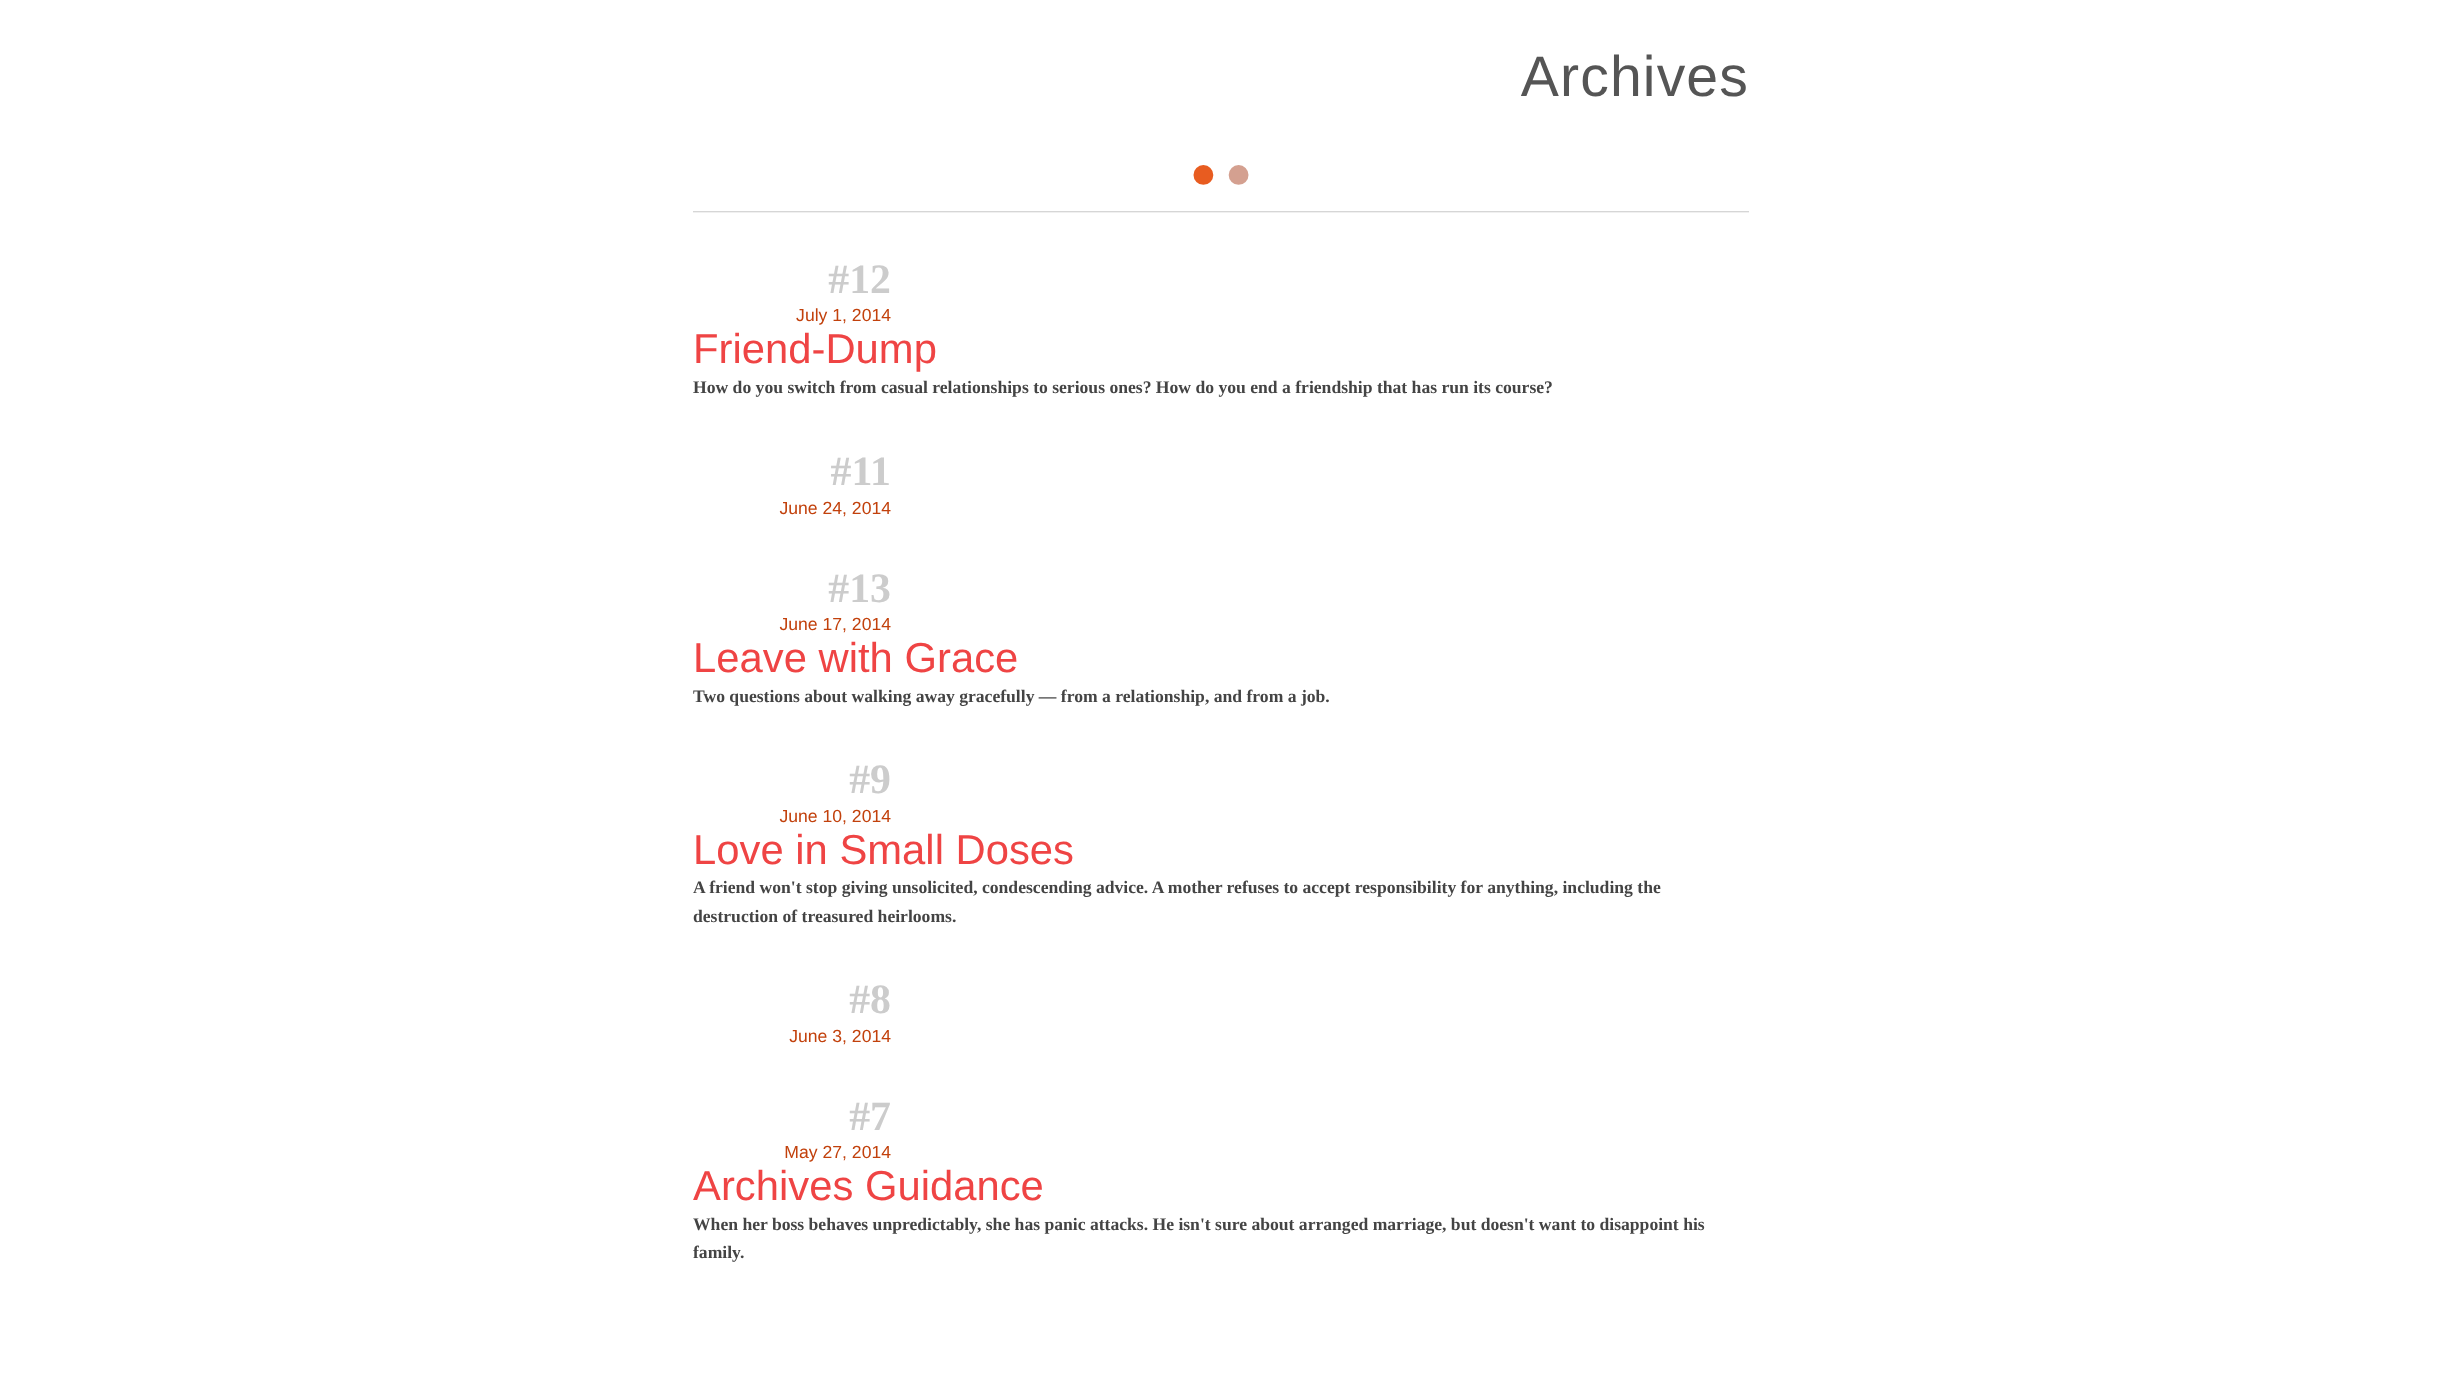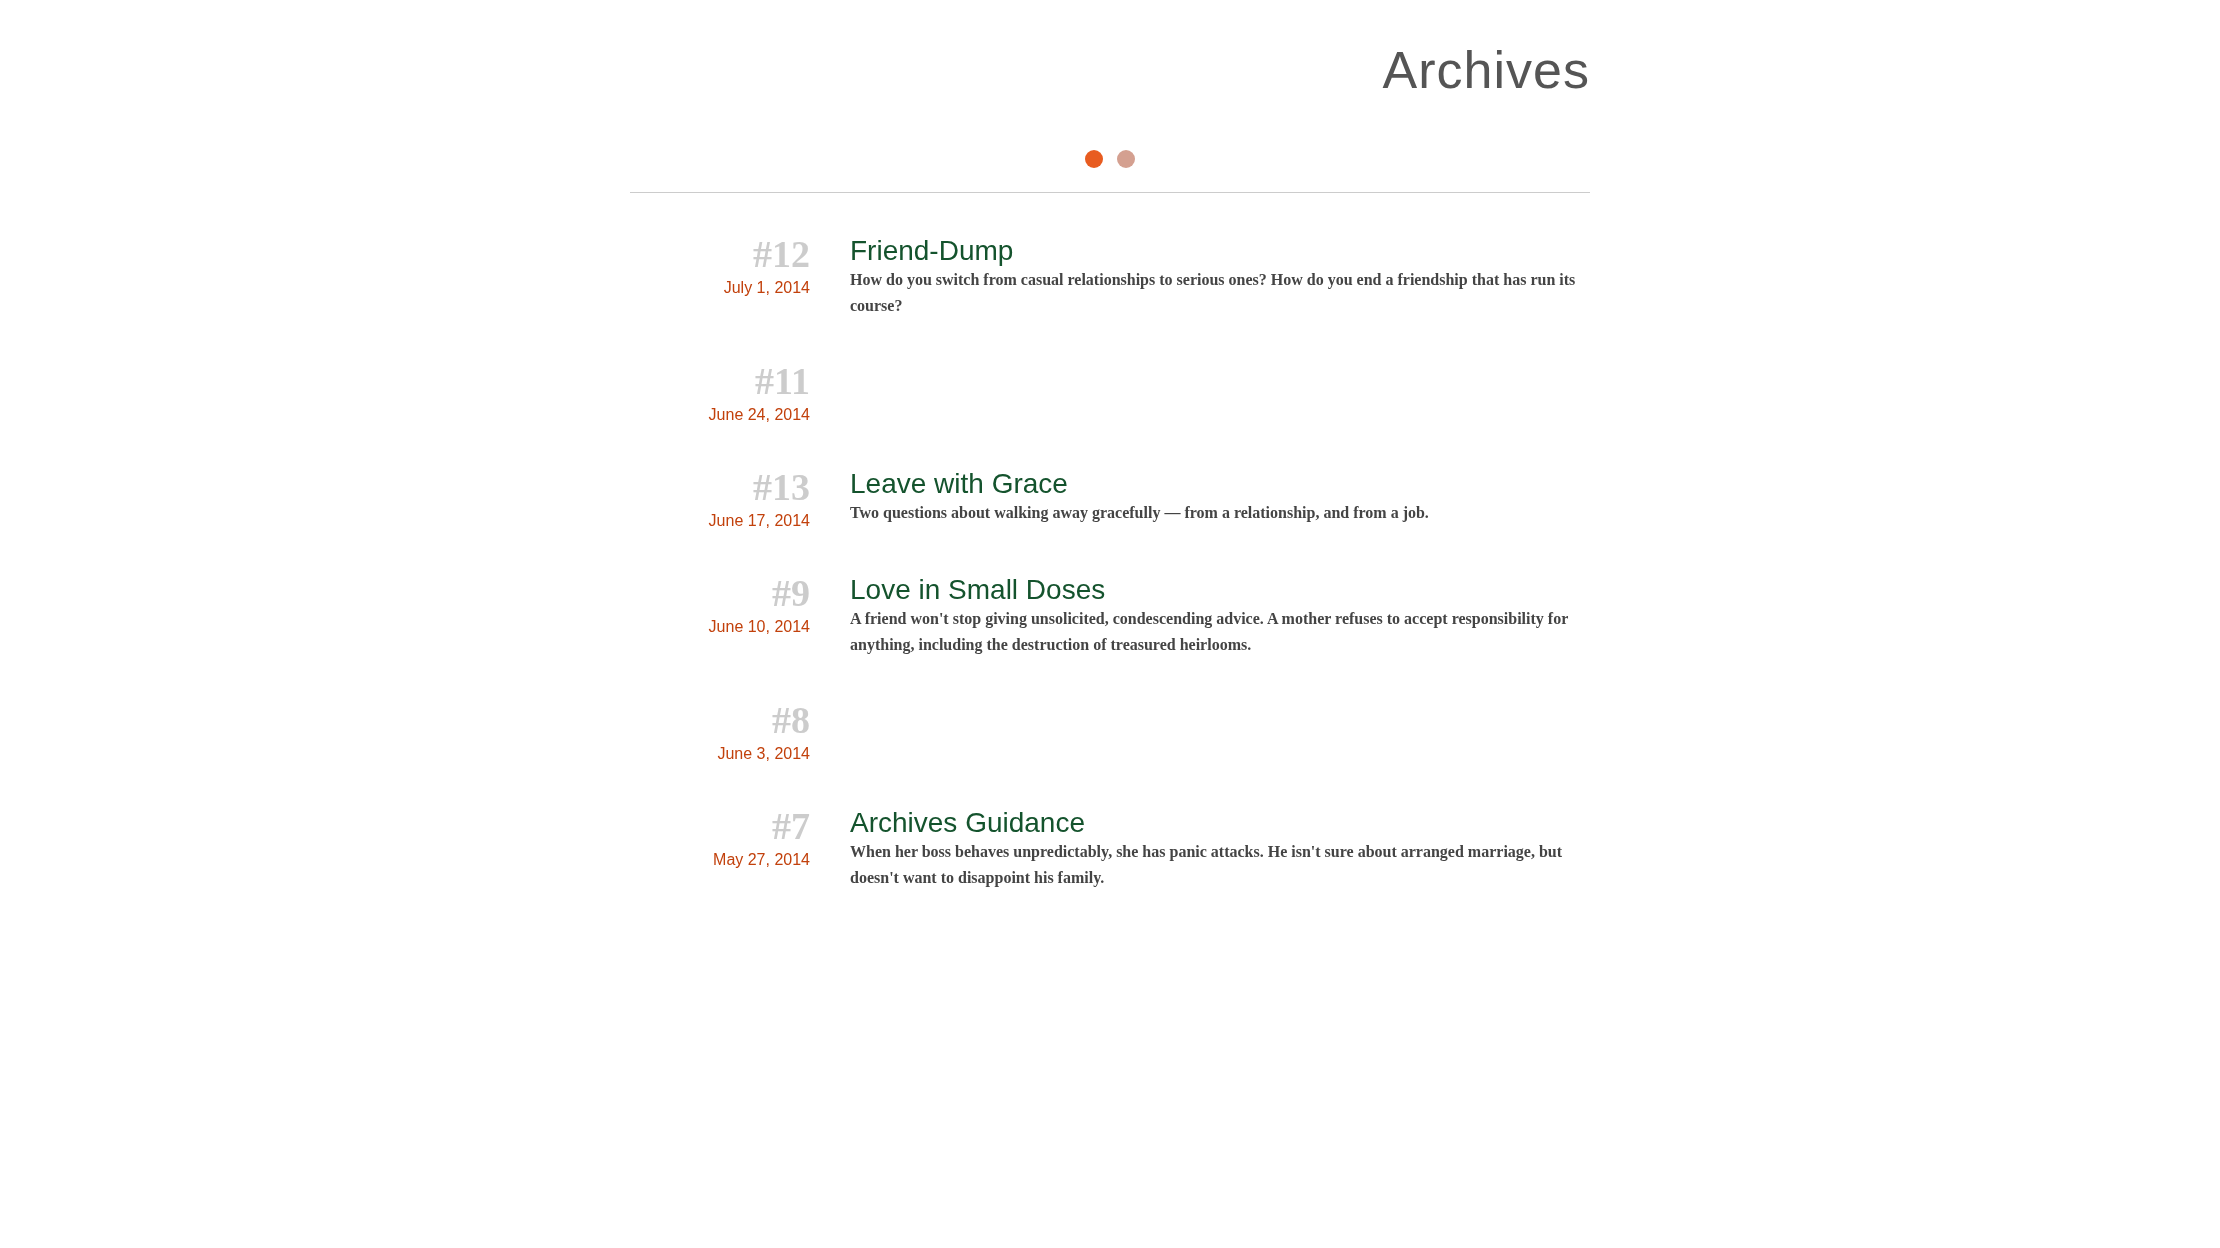--- a/index.html
+++ b/index.html
@@ -56,20 +56,21 @@
       border-top: 1px solid #cccccc;
       margin: 0 0 20px;
     }
 
     .archive-list {
       list-style: none;
     }
 
     .archive-item {
       display: flex;
+      flex-direction: column;
       align-items: flex-start;
       padding: 22px 0;
       border-bottom: none;
     }
 
     .item-left {
       min-width: 220px;
       display: flex;
       flex-direction: column;
       align-items: flex-end;
@@ -91,23 +92,23 @@
       color: #c2410c;
       font-weight: 400;
     }
 
     .item-right {
       flex: 1;
     }
 
     .item-title {
       font-family: 'Helvetica Neue', Arial, sans-serif;
-      font-size: 28px;
+      font-size: 38px;
       font-weight: 300;
-      color: #14532d;
+      color: #ef4444;
       margin-bottom: 10px;
       text-decoration: none;
       cursor: pointer;
     }
 
     .item-description {
       font-family: Georgia, serif;
       font-size: 16px;
       color: #444444;
       line-height: 1.6;

